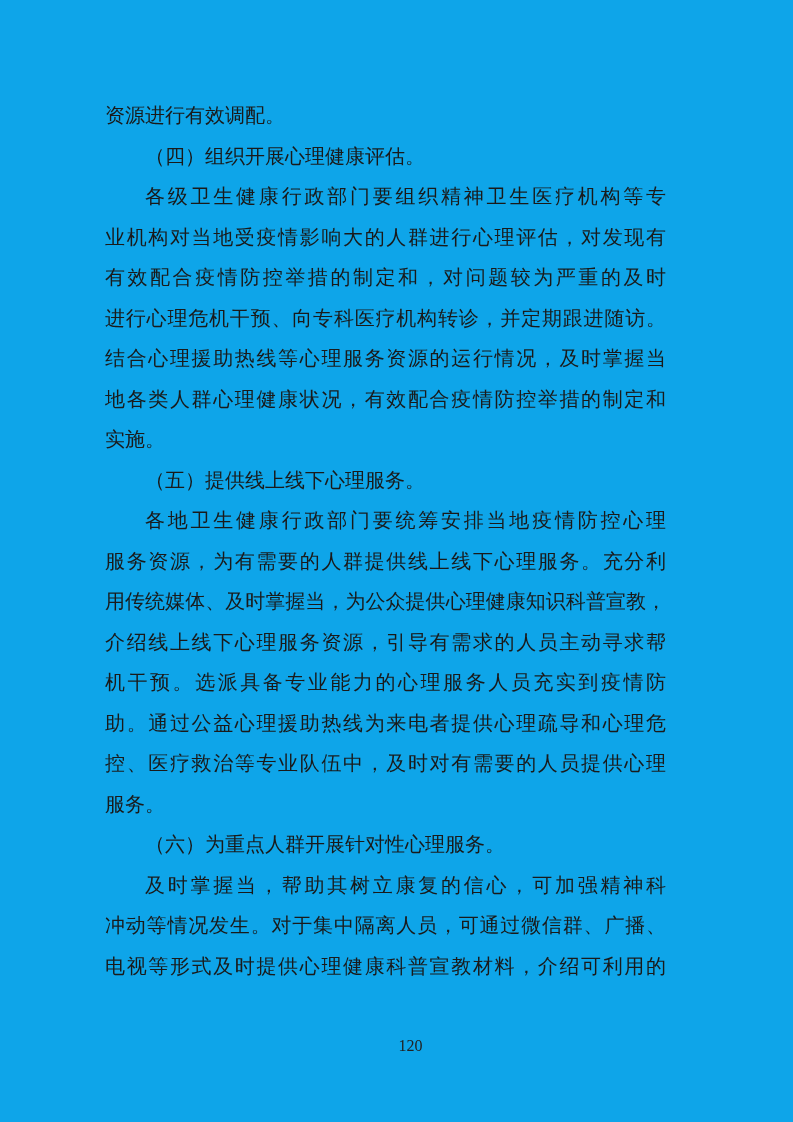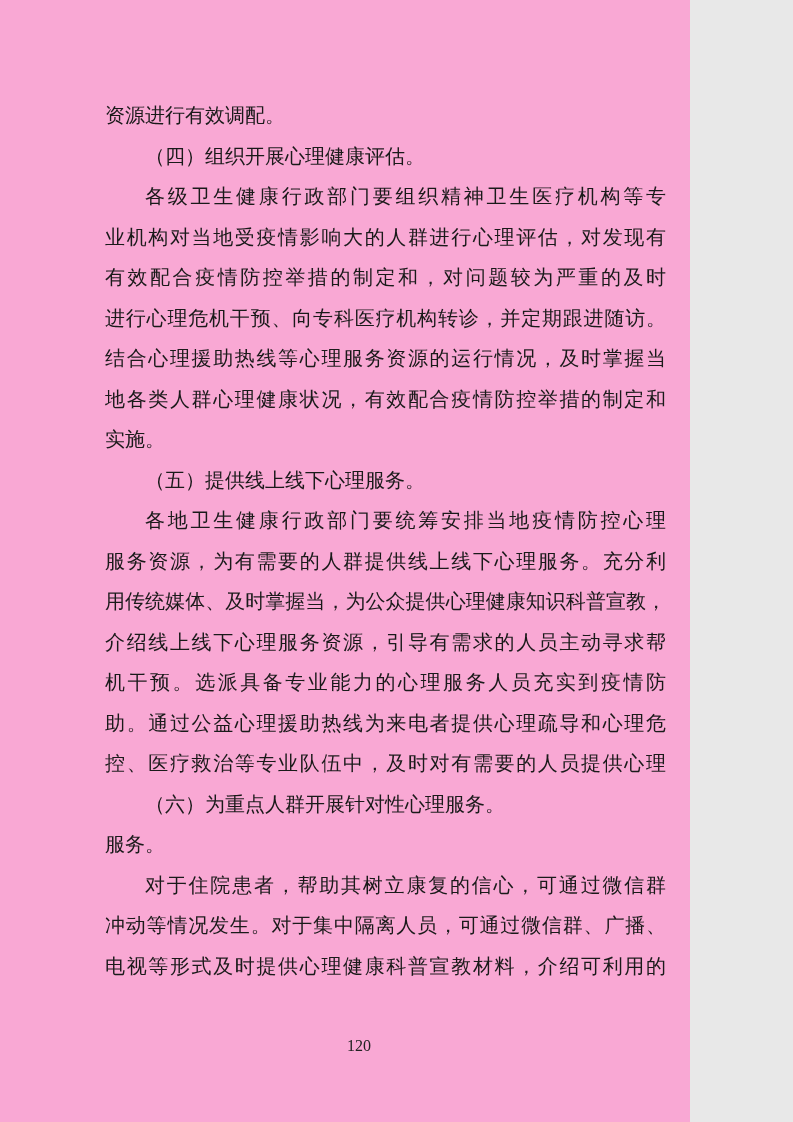--- a/index.html
+++ b/index.html
@@ -2,23 +2,23 @@
 <html><head>
 <meta charset="utf-8">
 <style>
   html, body {
     margin: 0;
     padding: 0;
     background: #e8e8e8;
   }
   .page {
     position: relative;
-    width: 690px;
+    width: 793px;
     height: 1122px;
-    background: #f9a8d4;
+    background: #0ea5e9;
     overflow: hidden;
     font-family: "Liberation Serif", "DejaVu Serif", serif;
   }
   .text-block {
     position: absolute;
     left: 105px;
     top: 95px;
     width: 561px;
     color: #1a1a1a;
   }
@@ -69,20 +69,20 @@
       <div class="line justify">地各类人群心理健康状况，有效配合疫情防控举措的制定和</div>
       <div class="line">实施。</div>
       <div class="line indent heading">（五）提供线上线下心理服务。</div>
       <div class="line justify indent">各地卫生健康行政部门要统筹安排当地疫情防控心理</div>
       <div class="line justify">服务资源，为有需要的人群提供线上线下心理服务。充分利</div>
       <div class="line justify">用传统媒体、及时掌握当，为公众提供心理健康知识科普宣教，</div>
       <div class="line justify">介绍线上线下心理服务资源，引导有需求的人员主动寻求帮</div>
       <div class="line justify">机干预。选派具备专业能力的心理服务人员充实到疫情防</div>
       <div class="line justify">助。通过公益心理援助热线为来电者提供心理疏导和心理危</div>
       <div class="line justify">控、医疗救治等专业队伍中，及时对有需要的人员提供心理</div>
+      <div class="line">服务。</div>
       <div class="line indent heading">（六）为重点人群开展针对性心理服务。</div>
-      <div class="line">服务。</div>
-      <div class="line justify indent">对于住院患者，帮助其树立康复的信心，可通过微信群</div>
+      <div class="line justify indent">及时掌握当，帮助其树立康复的信心，可加强精神科</div>
       <div class="line justify">冲动等情况发生。对于集中隔离人员，可通过微信群、广播、</div>
       <div class="line justify">电视等形式及时提供心理健康科普宣教材料，介绍可利用的</div>
     </div>
   <div class="footer">120</div>
 </div>
 
 </body></html>

